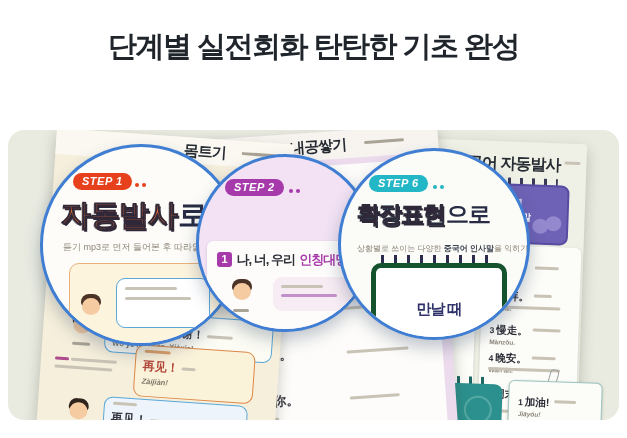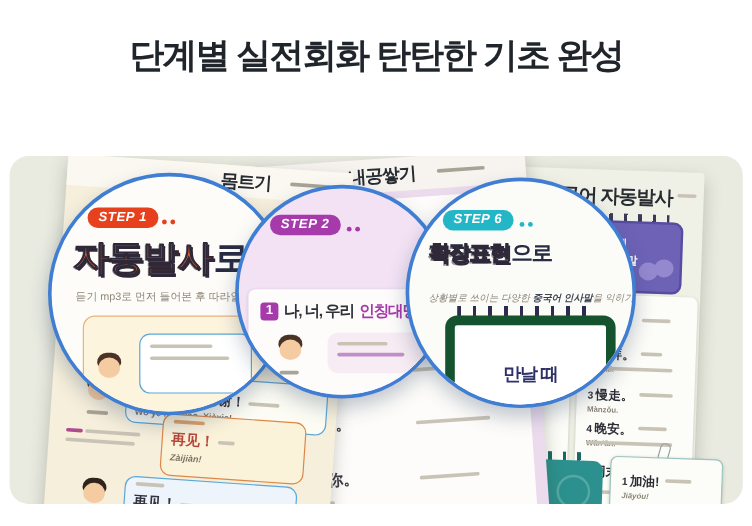--- a/index.html
+++ b/index.html
@@ -61,21 +61,21 @@
   
   .lesson{position:absolute;background:#fdfcfb;border-radius:6px;box-shadow:0 1px 3px rgba(80,50,90,.2);}
   .numbadge{display:inline-block;width:15px;height:15px;line-height:15px;text-align:center;
             background:var(--step2_accent,#a63aaa);color:#fff;font-size:11px;font-weight:800;border-radius:3px;
             vertical-align:middle;}
   .lesson-txt{font-size:13px;font-weight:900;color:#2e3138;letter-spacing:-1px;vertical-align:middle;}
   .lesson-topic{color:var(--step2_accent,#a63aaa);}
 
   
   .pins{position:absolute;height:13px;background:repeating-linear-gradient(90deg,#3a3a58 0 3px,transparent 3px 12px);}
-  .notebook{position:absolute;background:#ffffff;border:8px solid #14532d;border-radius:10px;}
+  .notebook{position:absolute;background:#ffffff;border:5px solid #14532d;border-radius:10px;}
   .notebook .label{position:absolute;width:100%;text-align:center;font-weight:900;color:#2e3268;letter-spacing:-1px;}
 
   
   .card{position:absolute;background:#fcfcf8;border-radius:6px;box-shadow:0 1px 3px rgba(60,60,40,.25);}
   .purple-card{position:absolute;background:var(--purple_card,#6e62b6);border:2px solid #574ba2;border-radius:8px;}
   .purple-card .line{font-size:9.5px;font-weight:800;color:#fff;letter-spacing:-.5px;white-space:nowrap;}
   .face-doodle{position:absolute;width:16px;height:15px;border-radius:50%;background:#9488cf;}
   .teal-card{position:absolute;background:var(--teal_card,#2c918e);border-radius:8px;}
   .teal-card .line{font-size:10px;font-weight:800;color:#fff;letter-spacing:-.5px;white-space:nowrap;}
   .doodle-ring{position:absolute;border-radius:50%;border:2px solid #55a9a4;}
@@ -295,24 +295,24 @@
         </div>
       </div>
     </div>
 
     <div class="circle c3">
       <div class="step-badge" style="left:28px;top:24px;background:var(--step3_accent,#23b6c6);">STEP 6</div>
       <div class="dots" style="left:92px;top:34px;color:var(--step3_accent,#23b6c6);">
           <i></i>
           <i></i>
         </div>
-      <div class="bubble-title" style="left:16px;top:48px;font-size:18px;color:#3fc8d6;">
+      <div class="bubble-title" style="left:16px;top:48px;font-size:23px;color:#3fc8d6;">
         <span>확장표현</span><span class="tail">으로</span>
       </div>
-      <div class="subtle" style="left:16px;top:92px;font-size:8px;font-style:italic;">
+      <div class="subtle" style="left:16px;top:92px;font-size:8px;">
         <span>상황별로 쓰이는 다양한 </span><span style="color:#3c4250;font-weight:800;">중국어 인사말</span><span>을 익히기</span>
       </div>
       <div class="pins" style="left:40px;top:104px;width:110px;height:16px;background:repeating-linear-gradient(90deg,#2c2c4e 0 3px,transparent 3px 13px);"></div>
       <div class="notebook" style="left:30px;top:112px;width:126px;height:76px;">
         <div class="label" style="top:32px;font-size:15px;">만날 때</div>
       </div>
     </div>
 
   </div>
 </div>

